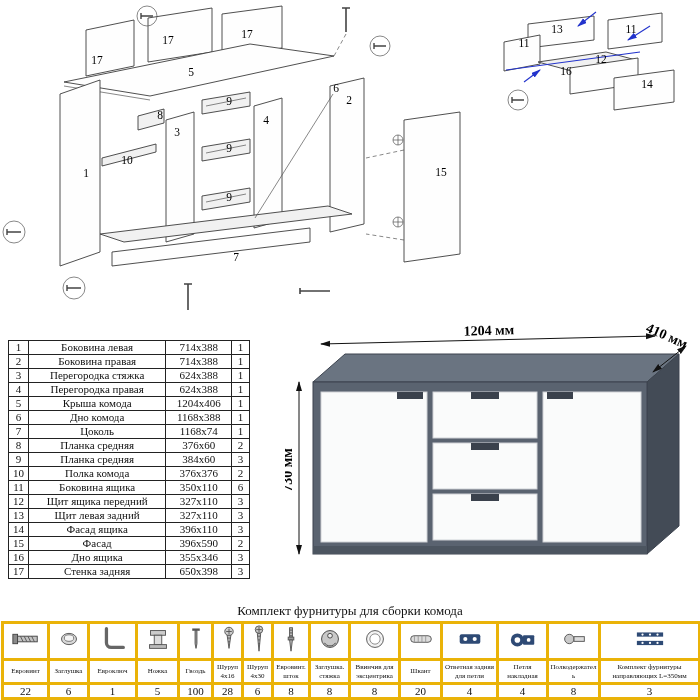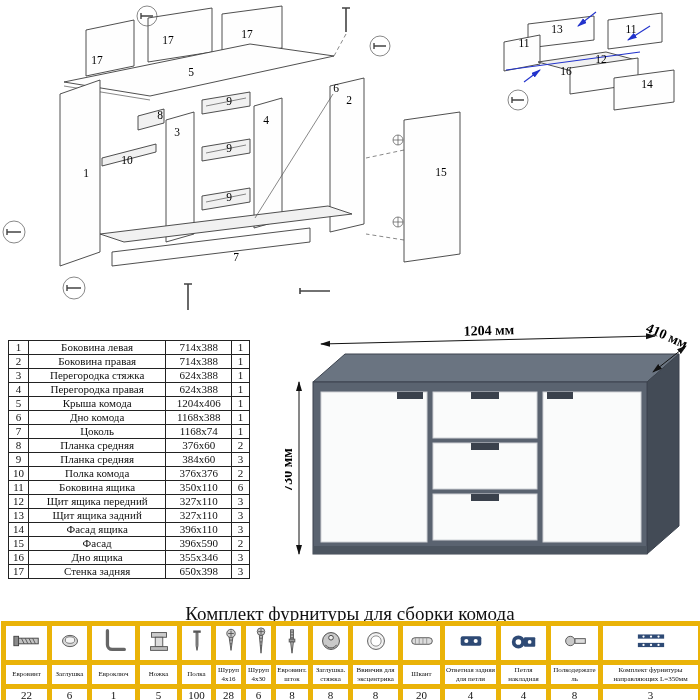--- a/index.html
+++ b/index.html
@@ -13,23 +13,23 @@
   .dash{stroke:#555;stroke-width:.7;fill:none;stroke-dasharray:4 3}
   .blue{stroke:#2233cc;stroke-width:1.1;fill:none}
   #diagram-labels text{font-family:"Liberation Serif",serif;font-size:11.5px;fill:#000;text-anchor:middle}
   
   .parts{position:absolute;left:8px;top:340px;width:242px;border-collapse:collapse}
   .parts td{border:1px solid #222;font-size:11px;text-align:center;height:14px;line-height:13px;padding:0 1px;white-space:nowrap;overflow:hidden}
   
   .render{position:absolute;left:285px;top:322px;width:410px;height:280px}
   .dim{font-family:"Liberation Serif",serif;font-weight:bold;font-size:14px;fill:#000;text-anchor:middle}
   
-  .hw-title{position:absolute;top:603px;left:0;width:700px;text-align:center;font-size:19px}
+  .hw-title{position:absolute;top:603px;left:0;width:700px;text-align:center;font-size:13px}
   .hw{position:absolute;left:1px;top:621px;width:698px;border-collapse:collapse;table-layout:fixed}
-  .hw td{border:5px solid #eab308;text-align:center;vertical-align:middle;padding:0;overflow:hidden}
+  .hw td{border:3px solid #eab308;text-align:center;vertical-align:middle;padding:0;overflow:hidden}
   .hw tr.icons td{height:36px}
   .hw tr.names td{font-size:7px;line-height:1.15;height:24px;padding:1px;word-wrap:break-word}
   .hw tr.qty td{font-size:11px;height:15px}
   .defs-svg{position:absolute;width:0;height:0;overflow:hidden}
 </style>
 </head>
 <body>
 
 <svg class="defs-svg" aria-hidden="true">
   <defs>
@@ -310,21 +310,21 @@
         <td>6</td>
       </tr>
       <tr>
         <td>12</td>
         <td>Щит ящика передний</td>
         <td>327x110</td>
         <td>3</td>
       </tr>
       <tr>
         <td>13</td>
-        <td>Щит ящика задний</td>
+        <td>Щит левая задний</td>
         <td>327x110</td>
         <td>3</td>
       </tr>
       <tr>
         <td>14</td>
         <td>Фасад ящика</td>
         <td>396x110</td>
         <td>3</td>
       </tr>
       <tr>
@@ -450,21 +450,21 @@
           </svg></td>
         <td><svg width="30" height="30">
             <use href="#rails-icon" xlink:href="#rails-icon"></use>
           </svg></td>
       </tr>
     <tr class="names" id="hw-names">
         <td>Евровинт</td>
         <td>Заглушка</td>
         <td>Евроключ</td>
         <td>Ножка</td>
-        <td>Полка</td>
+        <td>Гвоздь</td>
         <td>Шуруп 4x16</td>
         <td>Шуруп 4x30</td>
         <td>Евровинт. шток</td>
         <td>Заглушка. стяжка</td>
         <td>Ввинчив для эксцентрика</td>
         <td>Шкант</td>
         <td>Ответная задняя для петли</td>
         <td>Петля накладная</td>
         <td>Полкодержатель</td>
         <td>Комплект фурнитуры направляющих L=350мм</td>

